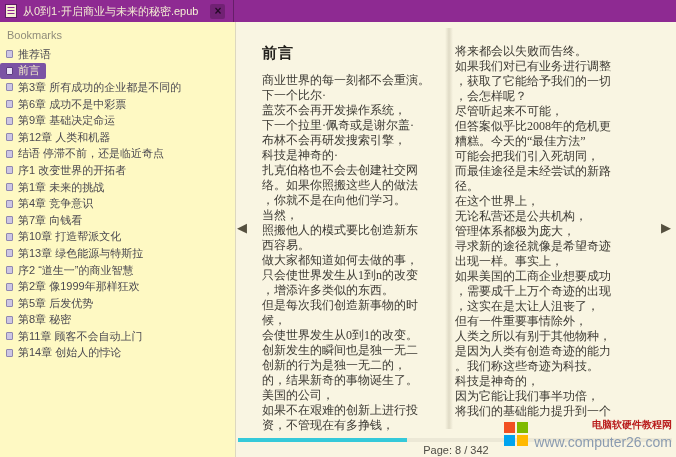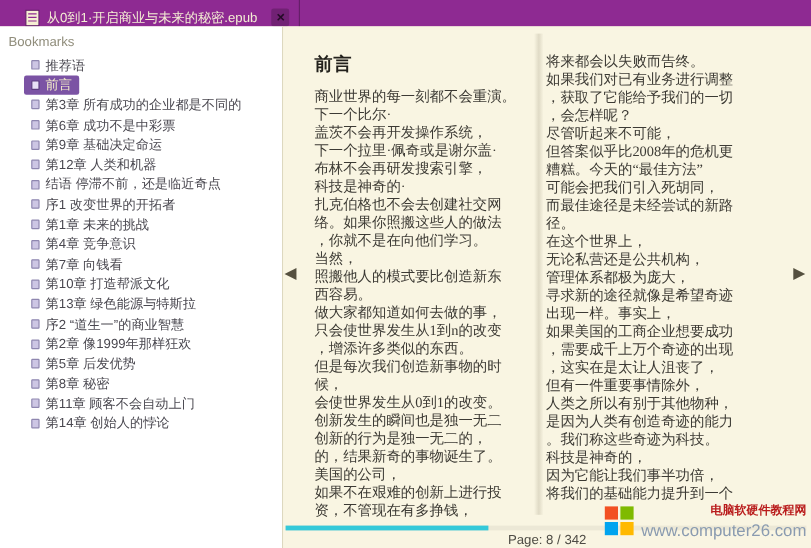--- a/index.html
+++ b/index.html
@@ -4,33 +4,33 @@
 <style>
   * { margin:0; padding:0; box-sizing:border-box; }
   html,body { width:676px; height:457px; overflow:hidden;
               font-family:"Liberation Sans", sans-serif; background:#f9f5e2; }
 
   .window { position:relative; width:676px; height:457px; background:#f9f5e2; overflow:hidden; }
 
   
   .titlebar { position:absolute; top:0; left:0; right:0; height:22px; background:#8e2a92;
               display:flex; align-items:center; }
-  .tab { display:flex; align-items:flex-end; height:100%; padding:0 8px 0 5px;
-         border-right:1px solid rgba(0,0,0,0.28);margin-left:16px; }
+  .tab { display:flex; align-items:center; height:100%; padding:0 8px 0 5px;
+         border-right:1px solid rgba(0,0,0,0.28); }
   .app-icon { margin-right:6px; flex:none; display:block; }
   .tab-title { color:#f4eed4; font-size:11px; white-space:nowrap; }
   .close-btn { margin-left:12px; width:15px; height:15px; line-height:14px; text-align:center;
                background:rgba(0,0,0,0.20); color:#240a27; font-size:12px; font-weight:bold;
                border-radius:2px; cursor:default; }
 
   
   .sidebar { position:absolute; top:22px; left:0; width:236px; bottom:0;
-             background:#ffffff; border-right:1px solid #ddd8bf; overflow:hidden; }
+             background:#fef9c3; border-right:1px solid #ddd8bf; overflow:hidden; }
   .bm-header { font-size:11px; color:#908d7b; padding:7px 0 5px 7px; }
-  .bm-list { padding-left:20px; }
+  .bm-list { padding-left:0; }
   .bm-item { display:flex; align-items:center; height:16.6px; padding:0 6px;
              width:max-content; max-width:230px; border-radius:2px; white-space:nowrap; overflow:hidden; }
   .bm-label { font-size:11px; color:#4a4850; }
   .bm-item.selected { background:#7b53a4; }
   .bm-item.selected .bm-label { color:#f3ecc9; }
   .bm-icon { width:7px; height:8px; margin-right:5px; flex:none;
              background:#cdc6e4; border:1px solid #8f87b0; border-radius:1px; }
   .bm-item.selected .bm-icon { background:#e8dff5; border-color:#5d3c80; }
 
   

